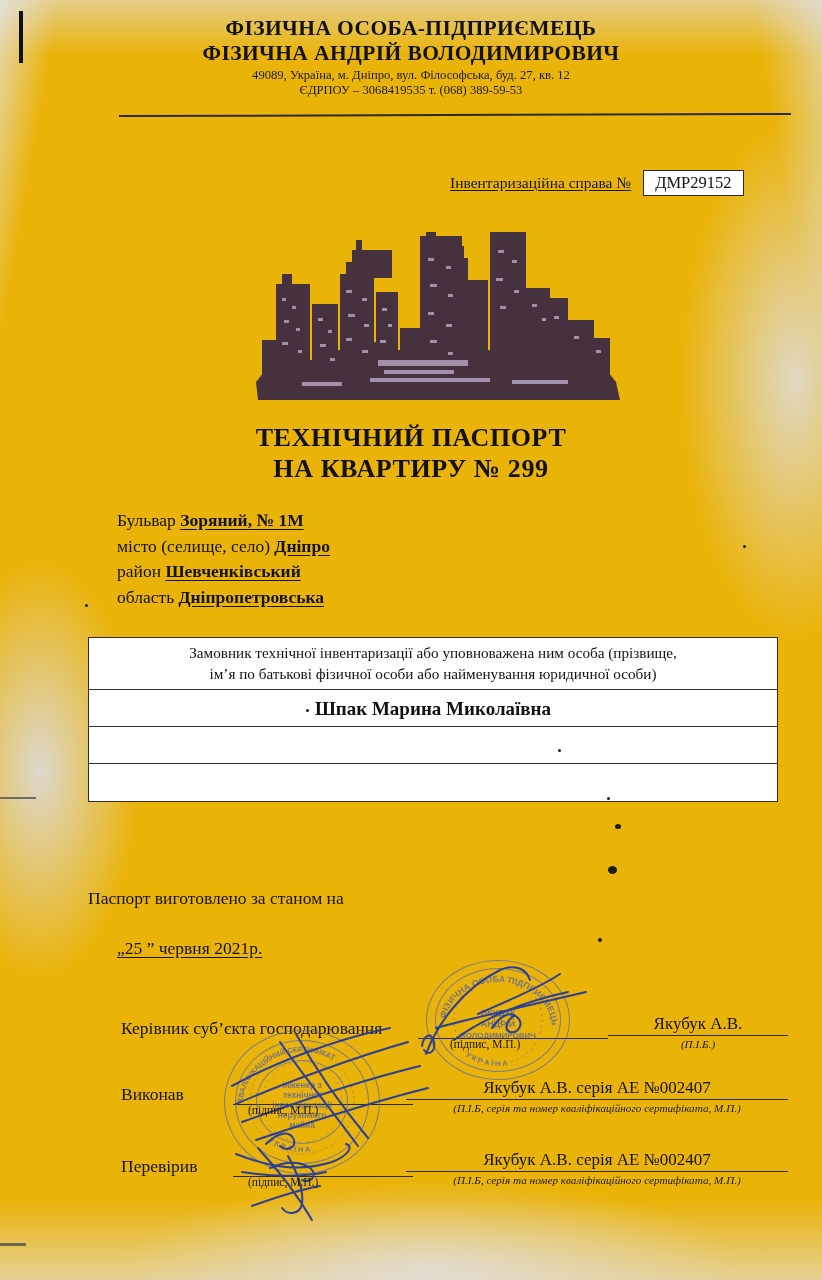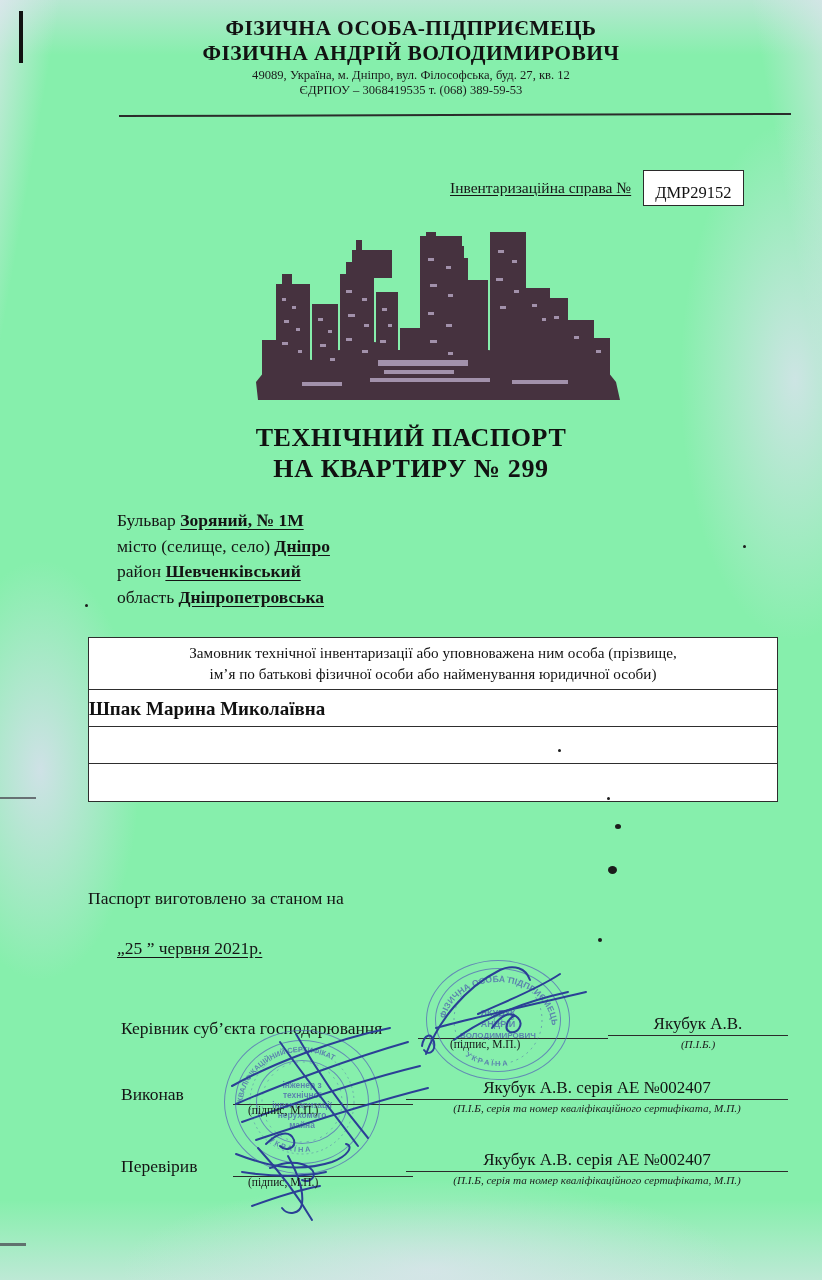--- a/index.html
+++ b/index.html
@@ -4,21 +4,21 @@
 <style>
   html, body {
     margin: 0;
     padding: 0;
     background: #ffffff;
   }
   #page {
     position: relative;
     width: 822px;
     height: 1280px;
-    background: #86efac;
+    background: #eab308;
     overflow: hidden;
     font-family: "Liberation Serif", serif;
     color: #1a1a1a;
   }
 
   
   .paper-tint {
     position: absolute;
     inset: 0;
     background:
@@ -77,21 +77,21 @@
     gap: 12px;
   }
   .inv-label {
     font-size: 15.5px;
     text-decoration: underline;
     text-underline-offset: 2px;
     color: #161616;
   }
   .inv-box {
     border: 1.4px solid #2a2a2a;
-    padding: 12px 11px 3px 11px;
+    padding: 2px 11px 3px 11px;
     font-size: 16.5px;
     line-height: 19px;
     color: #121212;
     background: #fff;
   }
 
   
   .skyline {
     position: absolute;
     left: 252px;
@@ -152,20 +152,21 @@
   .ct-head {
     padding: 4px 12px 5px 12px;
     text-align: center;
     font-size: 15.2px;
     line-height: 21px;
     color: #131313;
   }
   .ct-name {
     height: 37px;
     line-height: 37px;
+    text-align: center;
     font-weight: bold;
     font-size: 19px;
     color: #111;
   }
   .ct-empty { height: 37px; }
 
   
   .passport-on {
     position: absolute;
     left: 88px;

